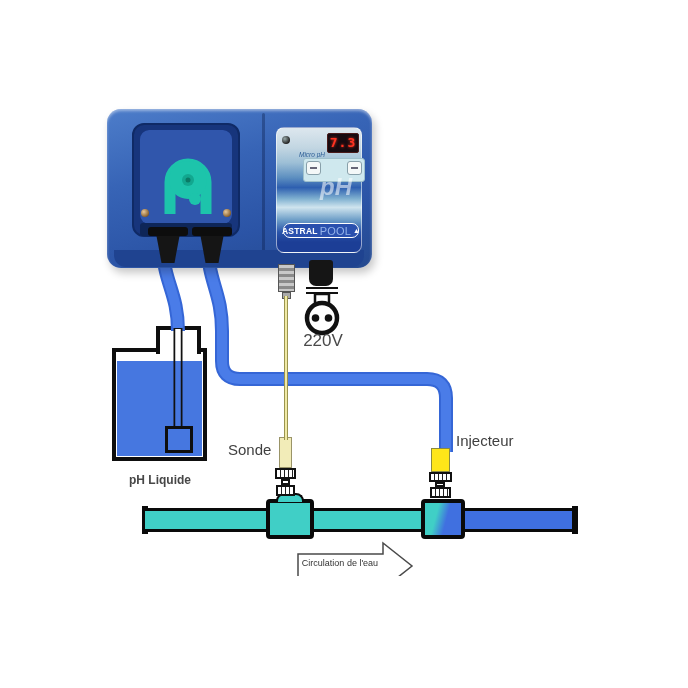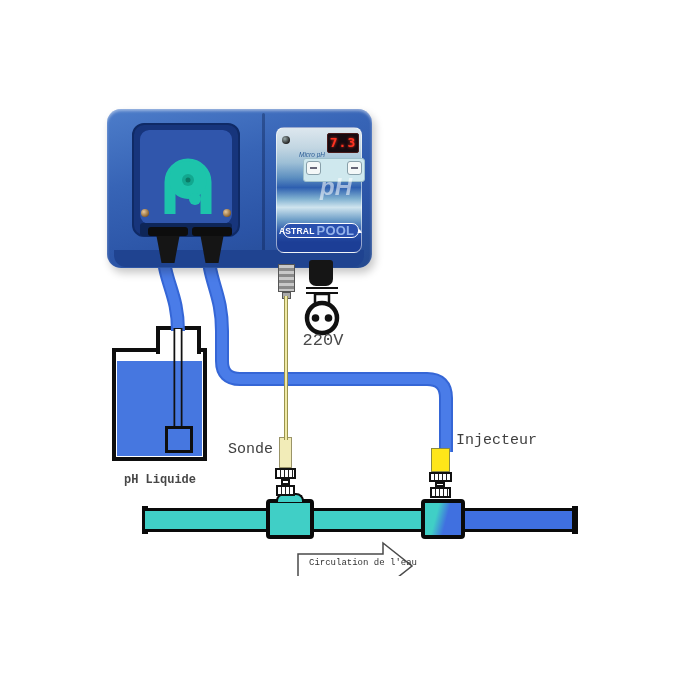--- a/index.html
+++ b/index.html
@@ -1,19 +1,19 @@
 <!DOCTYPE html>
 <html><head>
 <meta charset="utf-8">
 <style>
   html,body{margin:0;padding:0;background:#fff;}
   #canvas{position:relative;width:688px;height:576px;background:#fff;overflow:hidden;
           font-family:"Liberation Sans",sans-serif;}
   .abs{position:absolute;}
-  .lbl{position:absolute;color:#3f3f3f;font-size:15px;white-space:nowrap;font-family:Liberation Mono, monospace;}
+  .lbl{position:absolute;color:#3f3f3f;font-size:15px;white-space:nowrap;}
 
   
   .tank-body{left:112px;top:348px;width:95px;height:113px;border:4px solid #0e0e0e;background:#fff;box-sizing:border-box;}
   .tank-neck{left:156px;top:326px;width:45px;height:28px;border:4px solid #0e0e0e;border-bottom:none;background:#fff;box-sizing:border-box;}
   .tank-liquid{left:117px;top:361px;width:85px;height:95px;background:#4677e0;}
   .strainer{left:165px;top:426px;width:28px;height:27px;border:3px solid #0e0e0e;background:#4677e0;box-sizing:border-box;}
 
   
   .pipe{top:508px;height:24px;border-top:3px solid #0a0a0a;border-bottom:3px solid #0a0a0a;box-sizing:border-box;}
   .pipe-teal{left:145px;width:290px;background:#40cfc6;}
@@ -55,34 +55,34 @@
       color:#ff3222;font-family:"DejaVu Sans Mono",monospace;font-weight:bold;font-size:13px;line-height:18px;text-align:center;letter-spacing:1px;
       text-shadow:0 0 3px rgba(255,60,30,.9);}
   .model-lbl{left:299px;top:151px;font-size:6.5px;font-style:italic;color:#2e5f96;}
   .btn-strip{left:303px;top:158px;width:62px;height:24px;background:#cfe8ee;border:1px solid #9fc0cc;border-radius:3px;box-sizing:border-box;}
   .panel-btn{position:absolute;top:161px;width:15px;height:14px;background:#f4f8f8;border:1px solid #88a0aa;border-radius:3px;box-sizing:border-box;}
   .panel-btn::after{content:"";position:absolute;left:3px;top:5px;width:7px;height:2px;background:#667;}
   .ph-mark{left:320px;top:173px;font-size:24px;font-weight:bold;font-style:italic;color:rgba(255,255,255,.55);}
   .logo{left:283px;top:223px;width:76px;height:15px;background:#2a50ae;border:1px solid #fff;border-radius:7px;box-sizing:border-box;
       display:flex;align-items:center;justify-content:center;gap:2px;}
   .logo .b1{color:#fff;font-weight:bold;font-size:8.5px;letter-spacing:.2px;}
-  .logo .b2{color:#93b2ea;font-weight:bold;font-size:13px;letter-spacing:.2px;}
+  .logo .b2{color:#93b2ea;font-weight:normal;font-size:11px;letter-spacing:.2px;}
   .logo .mk{color:#fff;font-size:7px;line-height:7px;}
 
   
   .bnc{left:278px;top:264px;width:17px;height:28px;border:1px solid #555;box-sizing:border-box;
       background:repeating-linear-gradient(180deg,#c8c8c8 0 3px,#8a8a8a 3px 6px);}
   .bnc-tip{left:282px;top:292px;width:9px;height:7px;background:#aaa;border:1px solid #555;box-sizing:border-box;}
   .cable-stub{left:309px;top:260px;width:24px;height:26px;background:#151515;border-radius:3px 3px 7px 7px;}
 
   .lbl-220{left:300px;top:331px;width:46px;text-align:center;font-size:17px;color:#4a4a4a;}
   .lbl-tank{left:106px;top:473px;width:108px;text-align:center;font-size:12px;font-weight:600;color:#474747;}
   .lbl-sonde{left:228px;top:441px;}
   .lbl-inject{left:456px;top:432px;}
-  .lbl-flow{left:297px;top:558px;width:86px;text-align:center;font-size:9px;color:#333;white-space:nowrap;margin-left:12px;}
+  .lbl-flow{left:297px;top:558px;width:86px;text-align:center;font-size:9px;color:#333;white-space:nowrap;}
 </style>
 </head>
 <body>
 
 <div id="canvas">
 
   <div class="abs tank-body"></div>
   <div class="abs tank-neck"></div>
   <div class="abs tank-liquid"></div>
 

